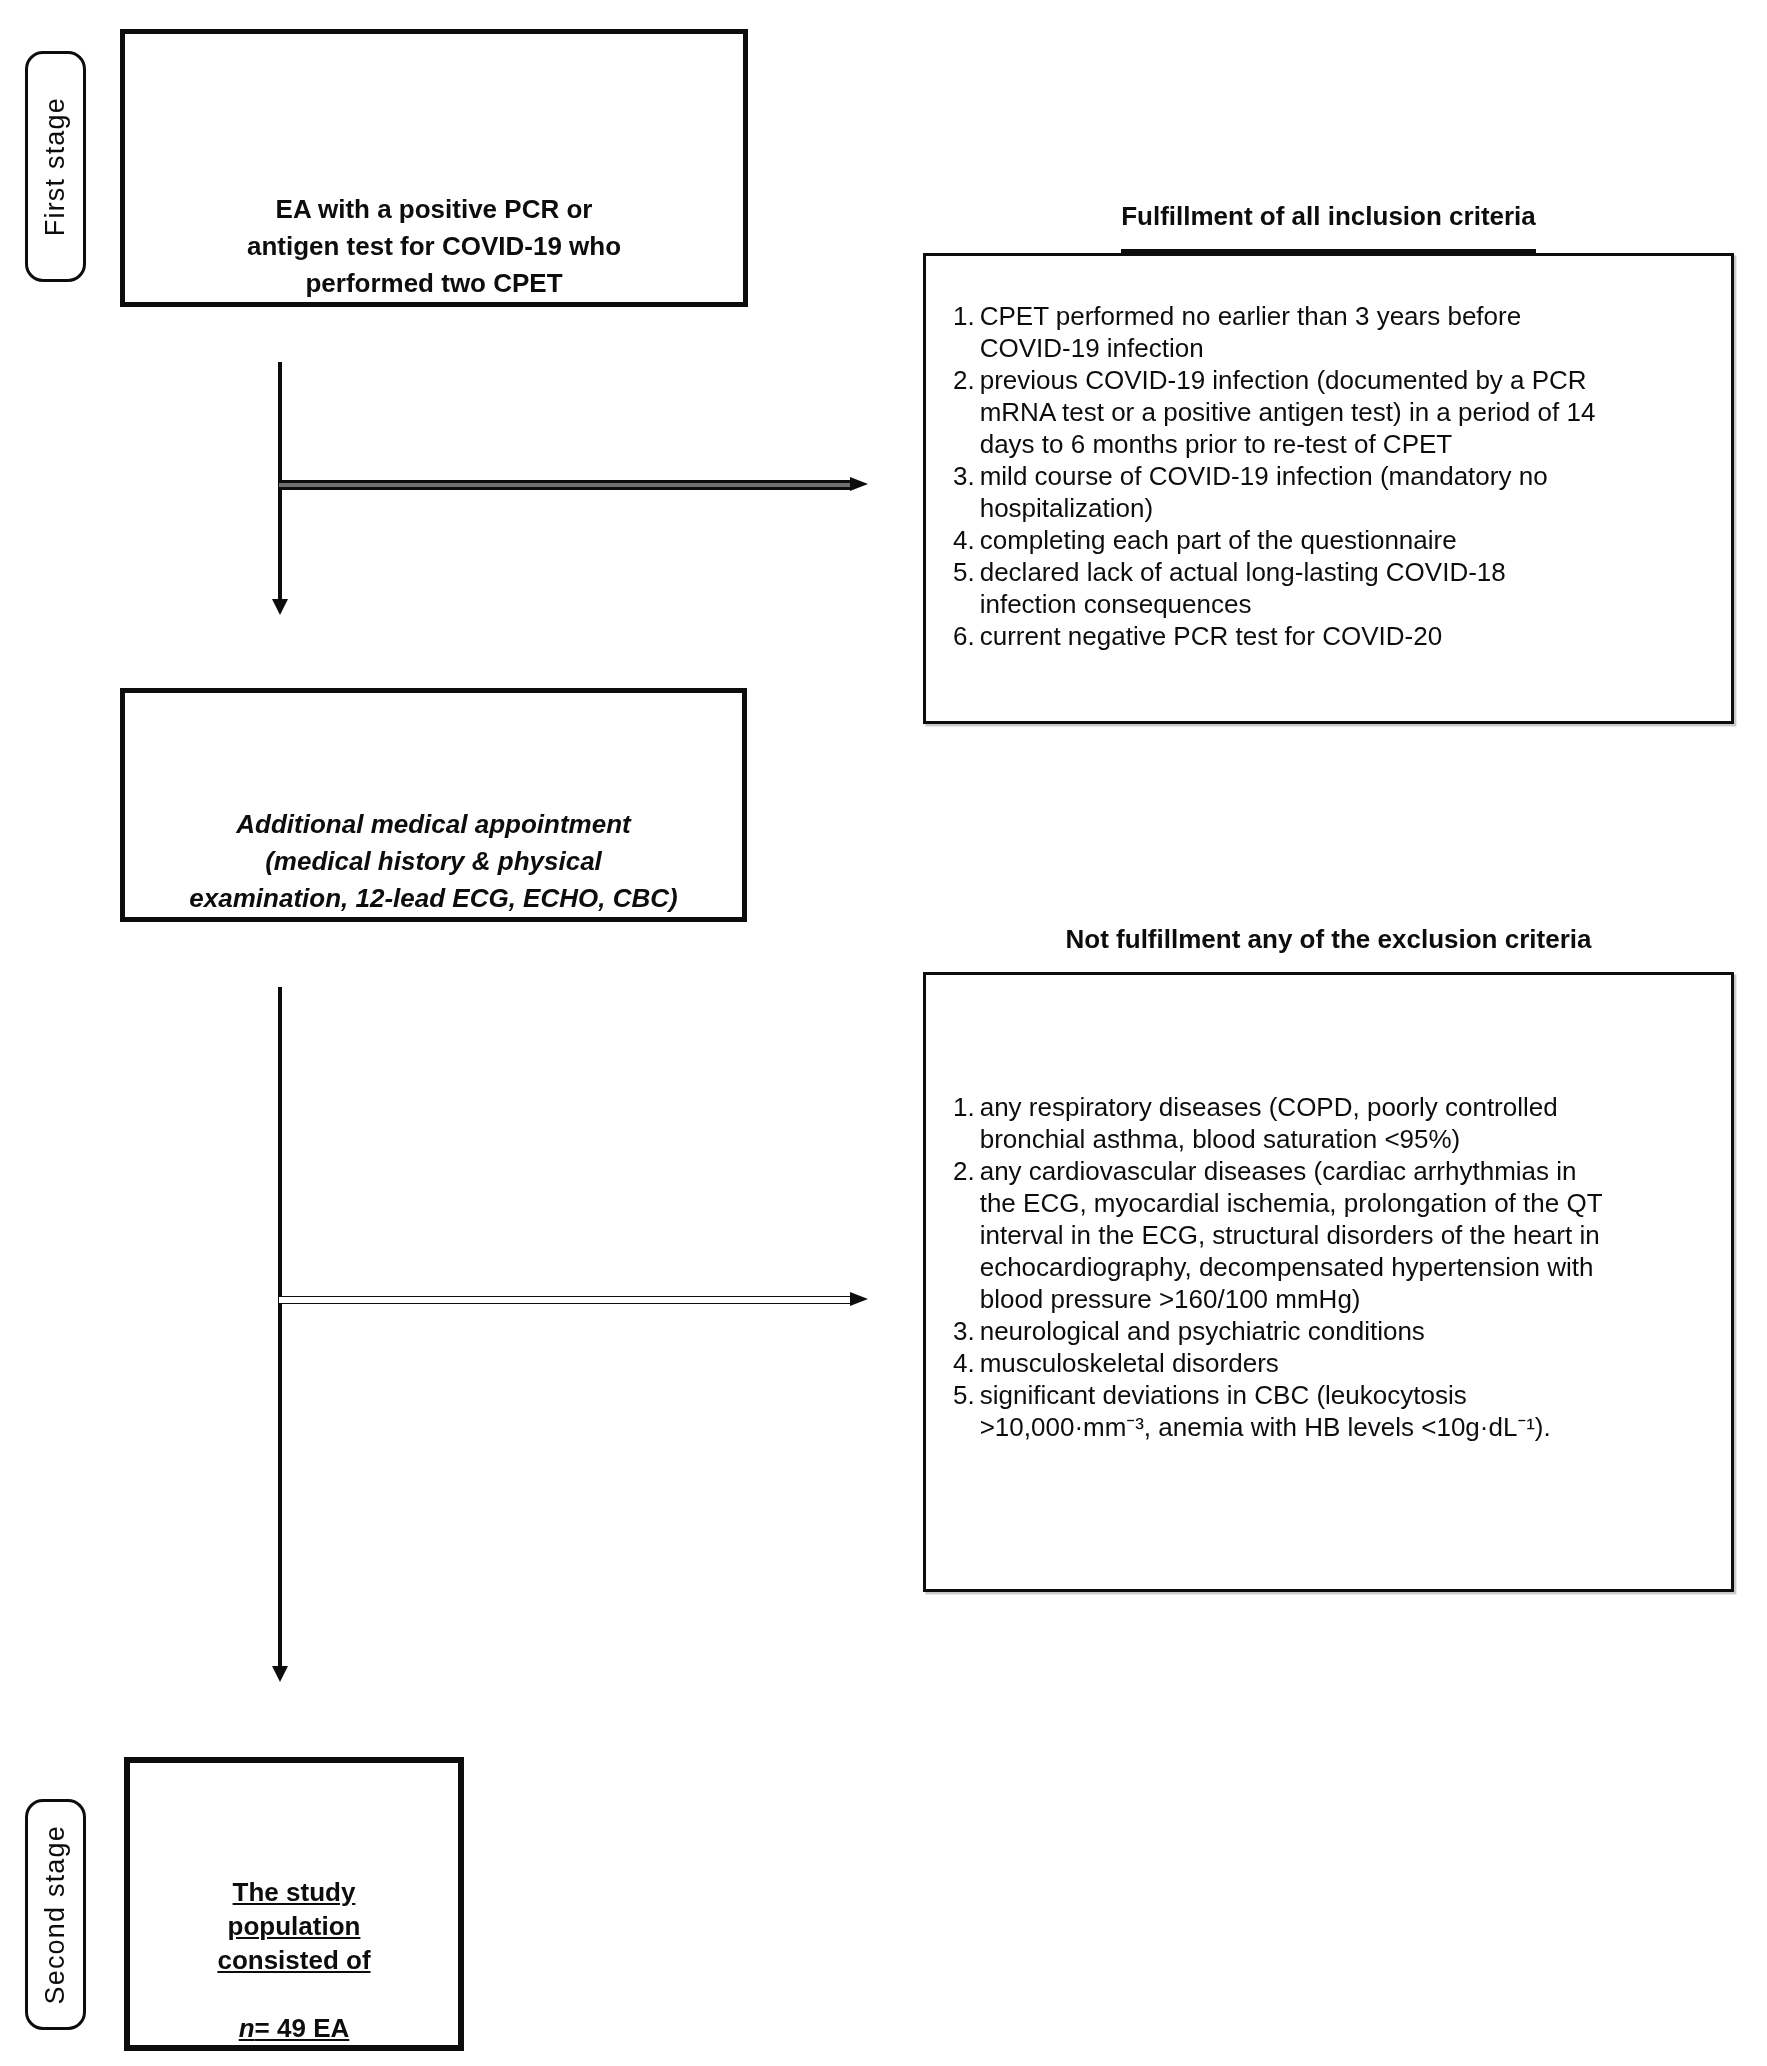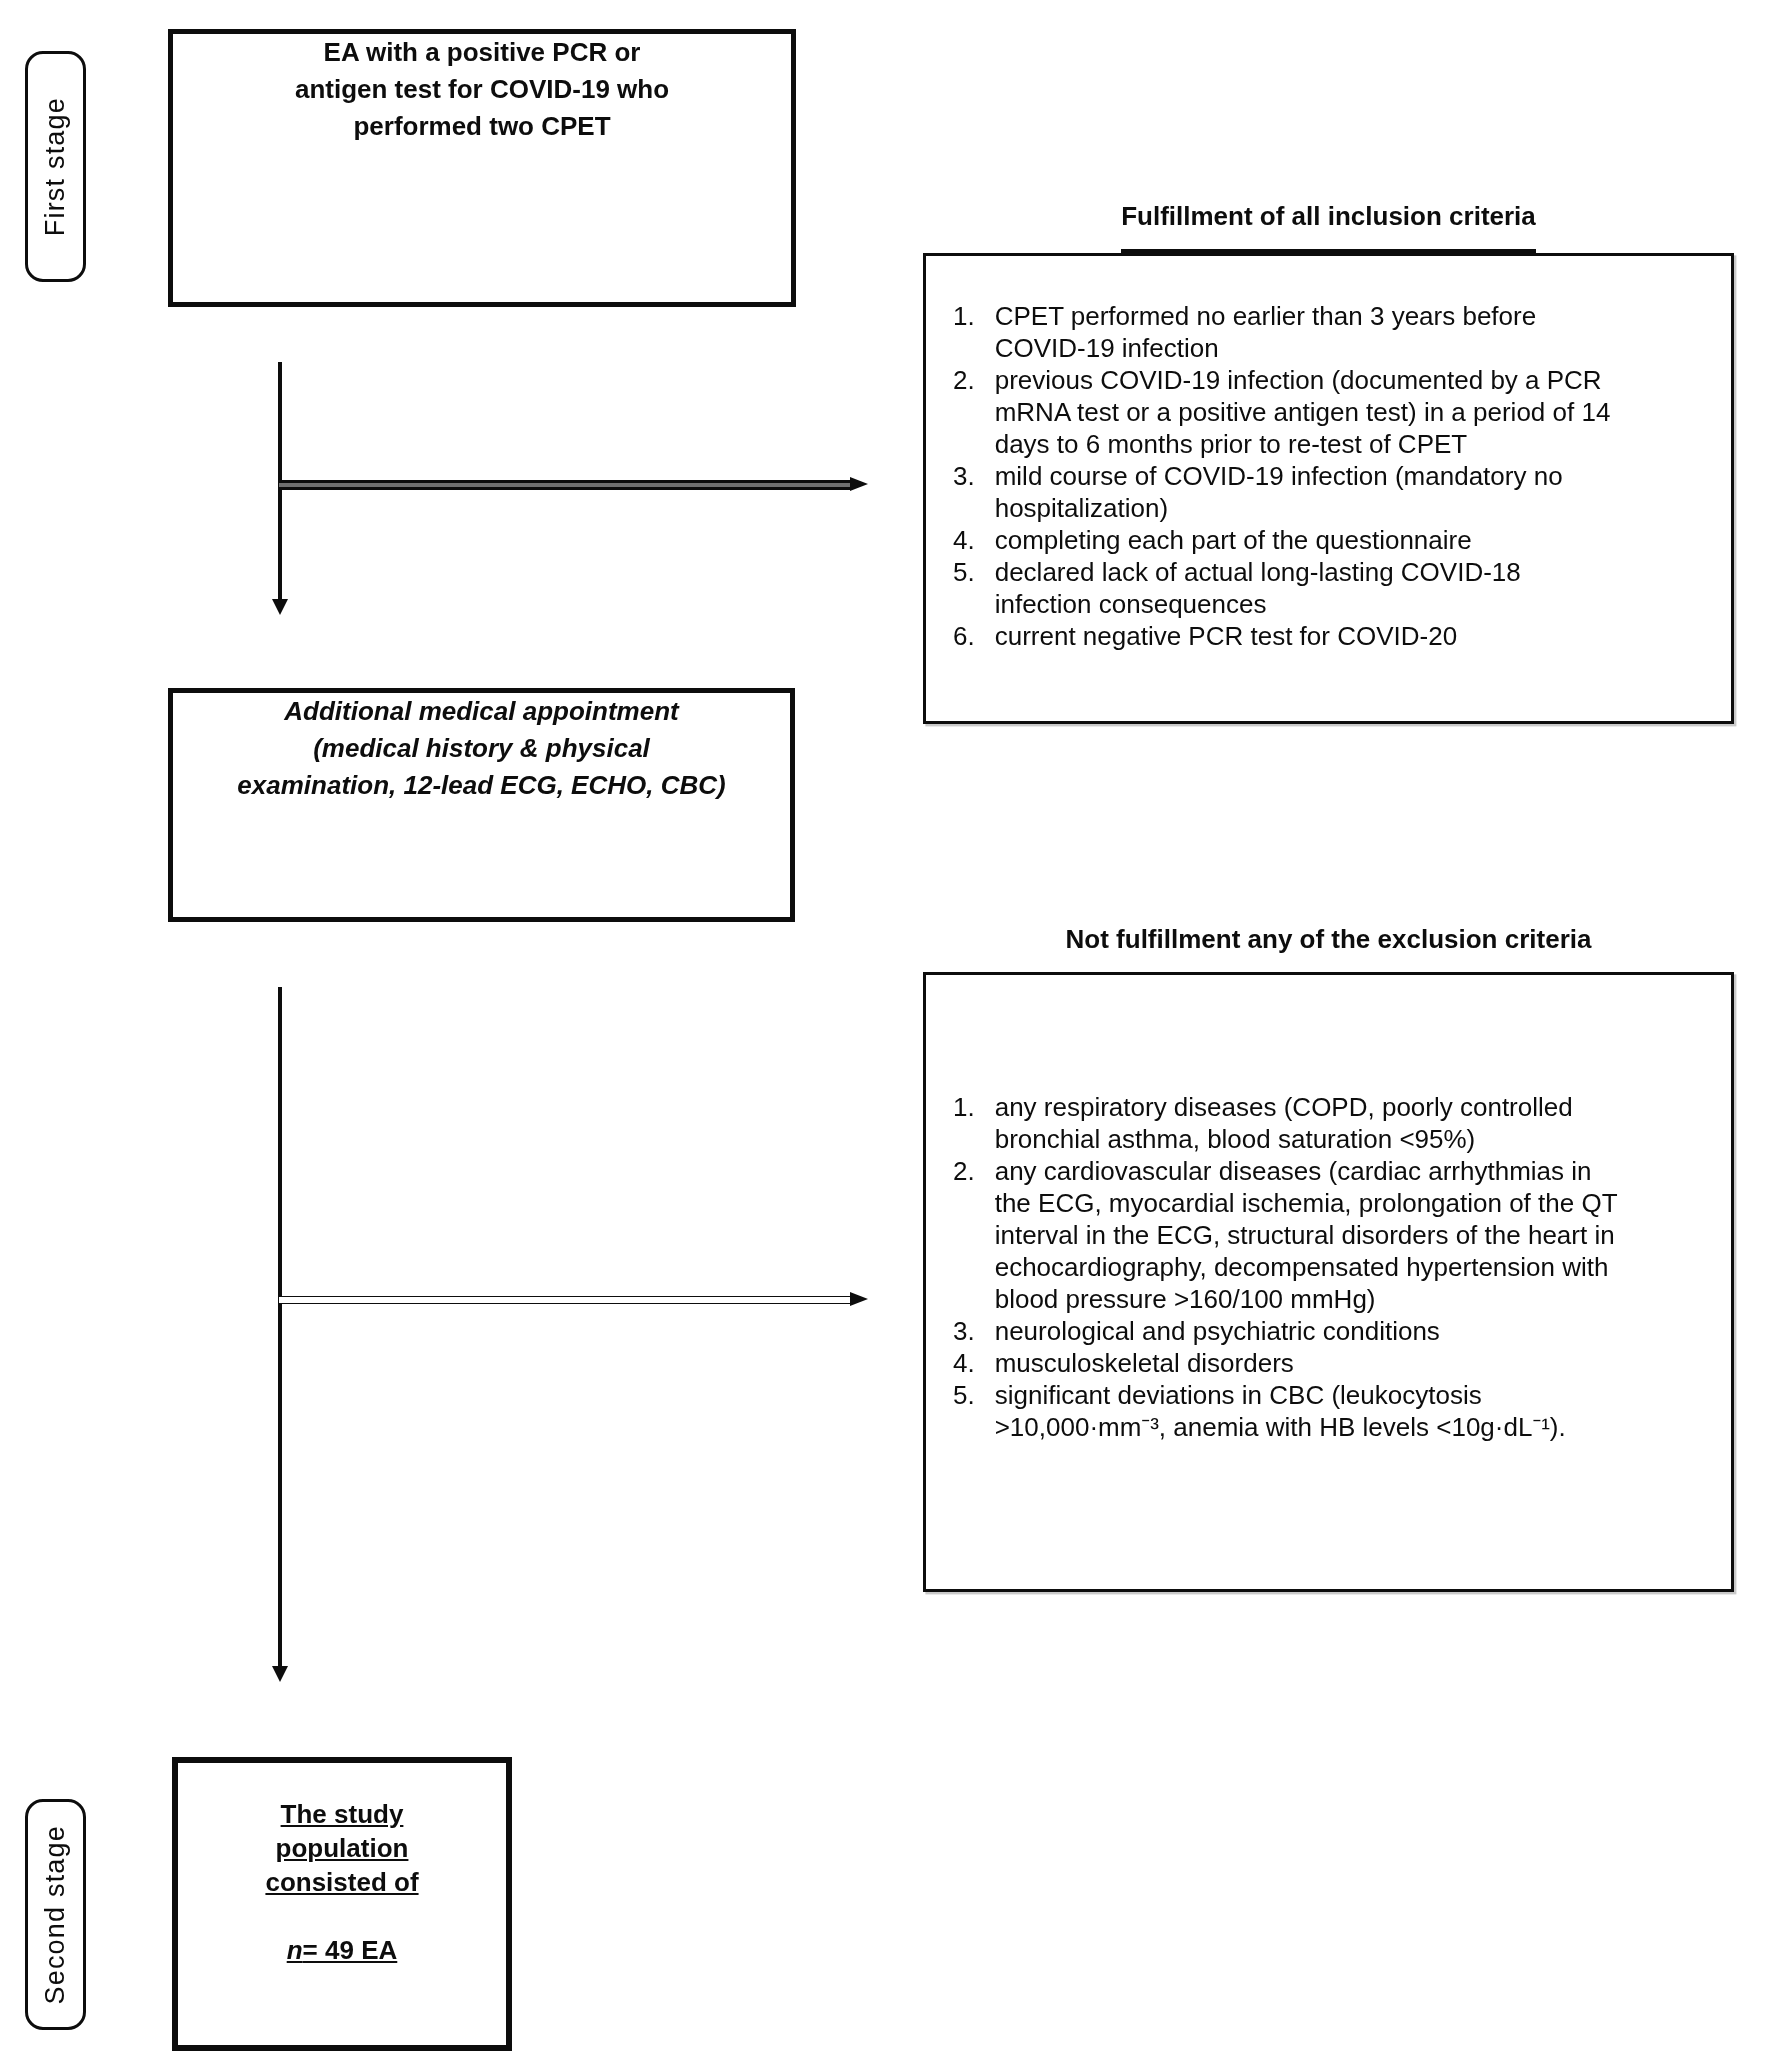--- a/index.html
+++ b/index.html
@@ -32,23 +32,22 @@
     white-space:nowrap;
     color:var(--ink);
   }
   .label-first{left:25px;top:51px;width:55px;height:225px;}
   .label-second{left:25px;top:1799px;width:55px;height:225px;}
 
   
   .pbox{
     position:absolute;
     background:var(--background);
-    display:flex;align-items:flex-start;justify-content:center;
+    display:flex;align-items:flex-end;justify-content:center;
     text-align:center;
-    margin-left:48px;
   }
   .pbox .box-text{
     font-weight:bold;
     font-size:26px;
     line-height:37px;
     white-space:pre-line;
   }
   .box-top{left:120px;top:28.5px;width:618px;height:268px;border:5.4px solid var(--ink);}
   .box-middle{left:120px;top:688px;width:617px;height:224px;border:5.4px solid var(--ink);font-style:italic;}
   .box-bottom{left:124px;top:1757px;width:328px;height:282px;border:6px solid var(--ink);text-decoration:underline;}
@@ -80,21 +79,21 @@
     background:var(--background);
     box-sizing:border-box;
     font-size:26px;
     line-height:32px;
     box-shadow:2.4px 2.4px 0 #c9c9c9;
   }
   .box-inclusion{top:253px;height:471px;padding:44px 16.6px 0 27px;}
   .box-exclusion{top:972px;height:620px;padding:116px 16.6px 0 27px;}
   .li{display:flex;align-items:flex-start;}
   .li .num{flex:0 0 21.4px;white-space:nowrap;}
-  .li .txt{flex:1;white-space:pre-line;margin-left:20px;}
+  .li .txt{flex:1;white-space:pre-line;margin-left:5px;}
 
   
   .arr{position:absolute;}
   .v-shaft{width:4.2px;background:var(--ink);}
   .v1-shaft{left:278px;top:362px;height:238px;}
   .v2-shaft{left:278px;top:987px;height:679px;}
   .head-down{
     width:0;height:0;
     border-left:8.3px solid transparent;
     border-right:8.3px solid transparent;

